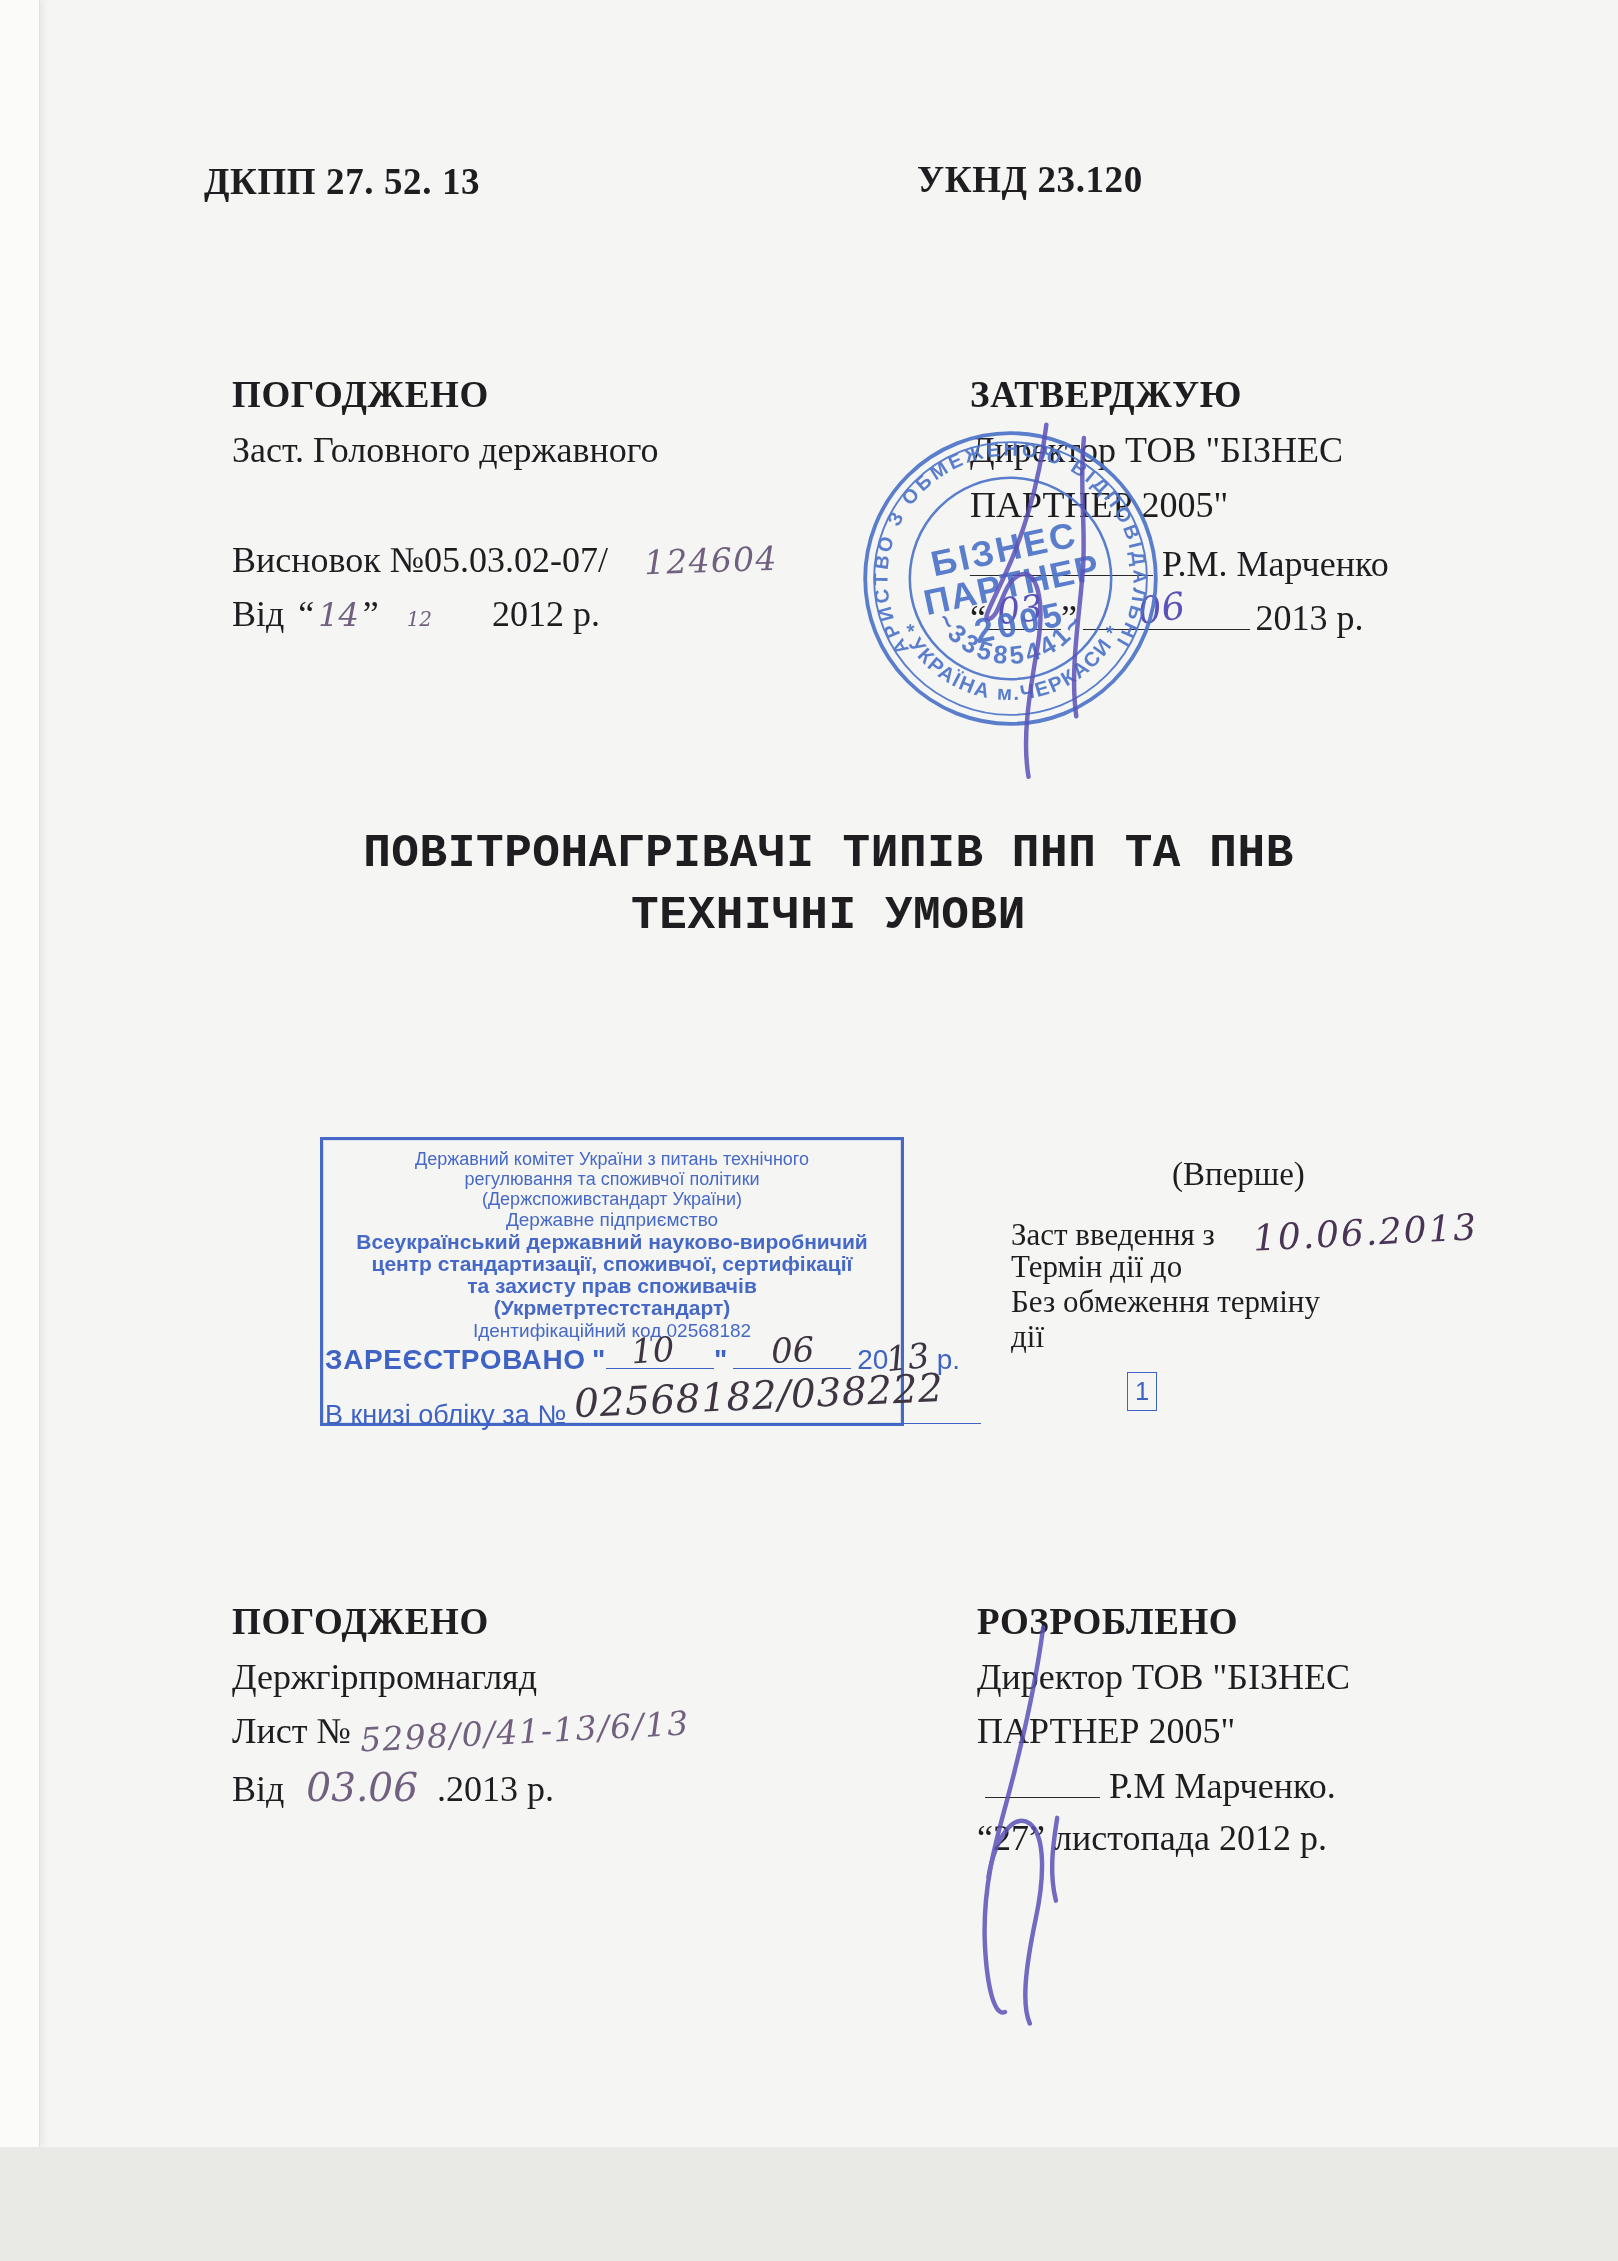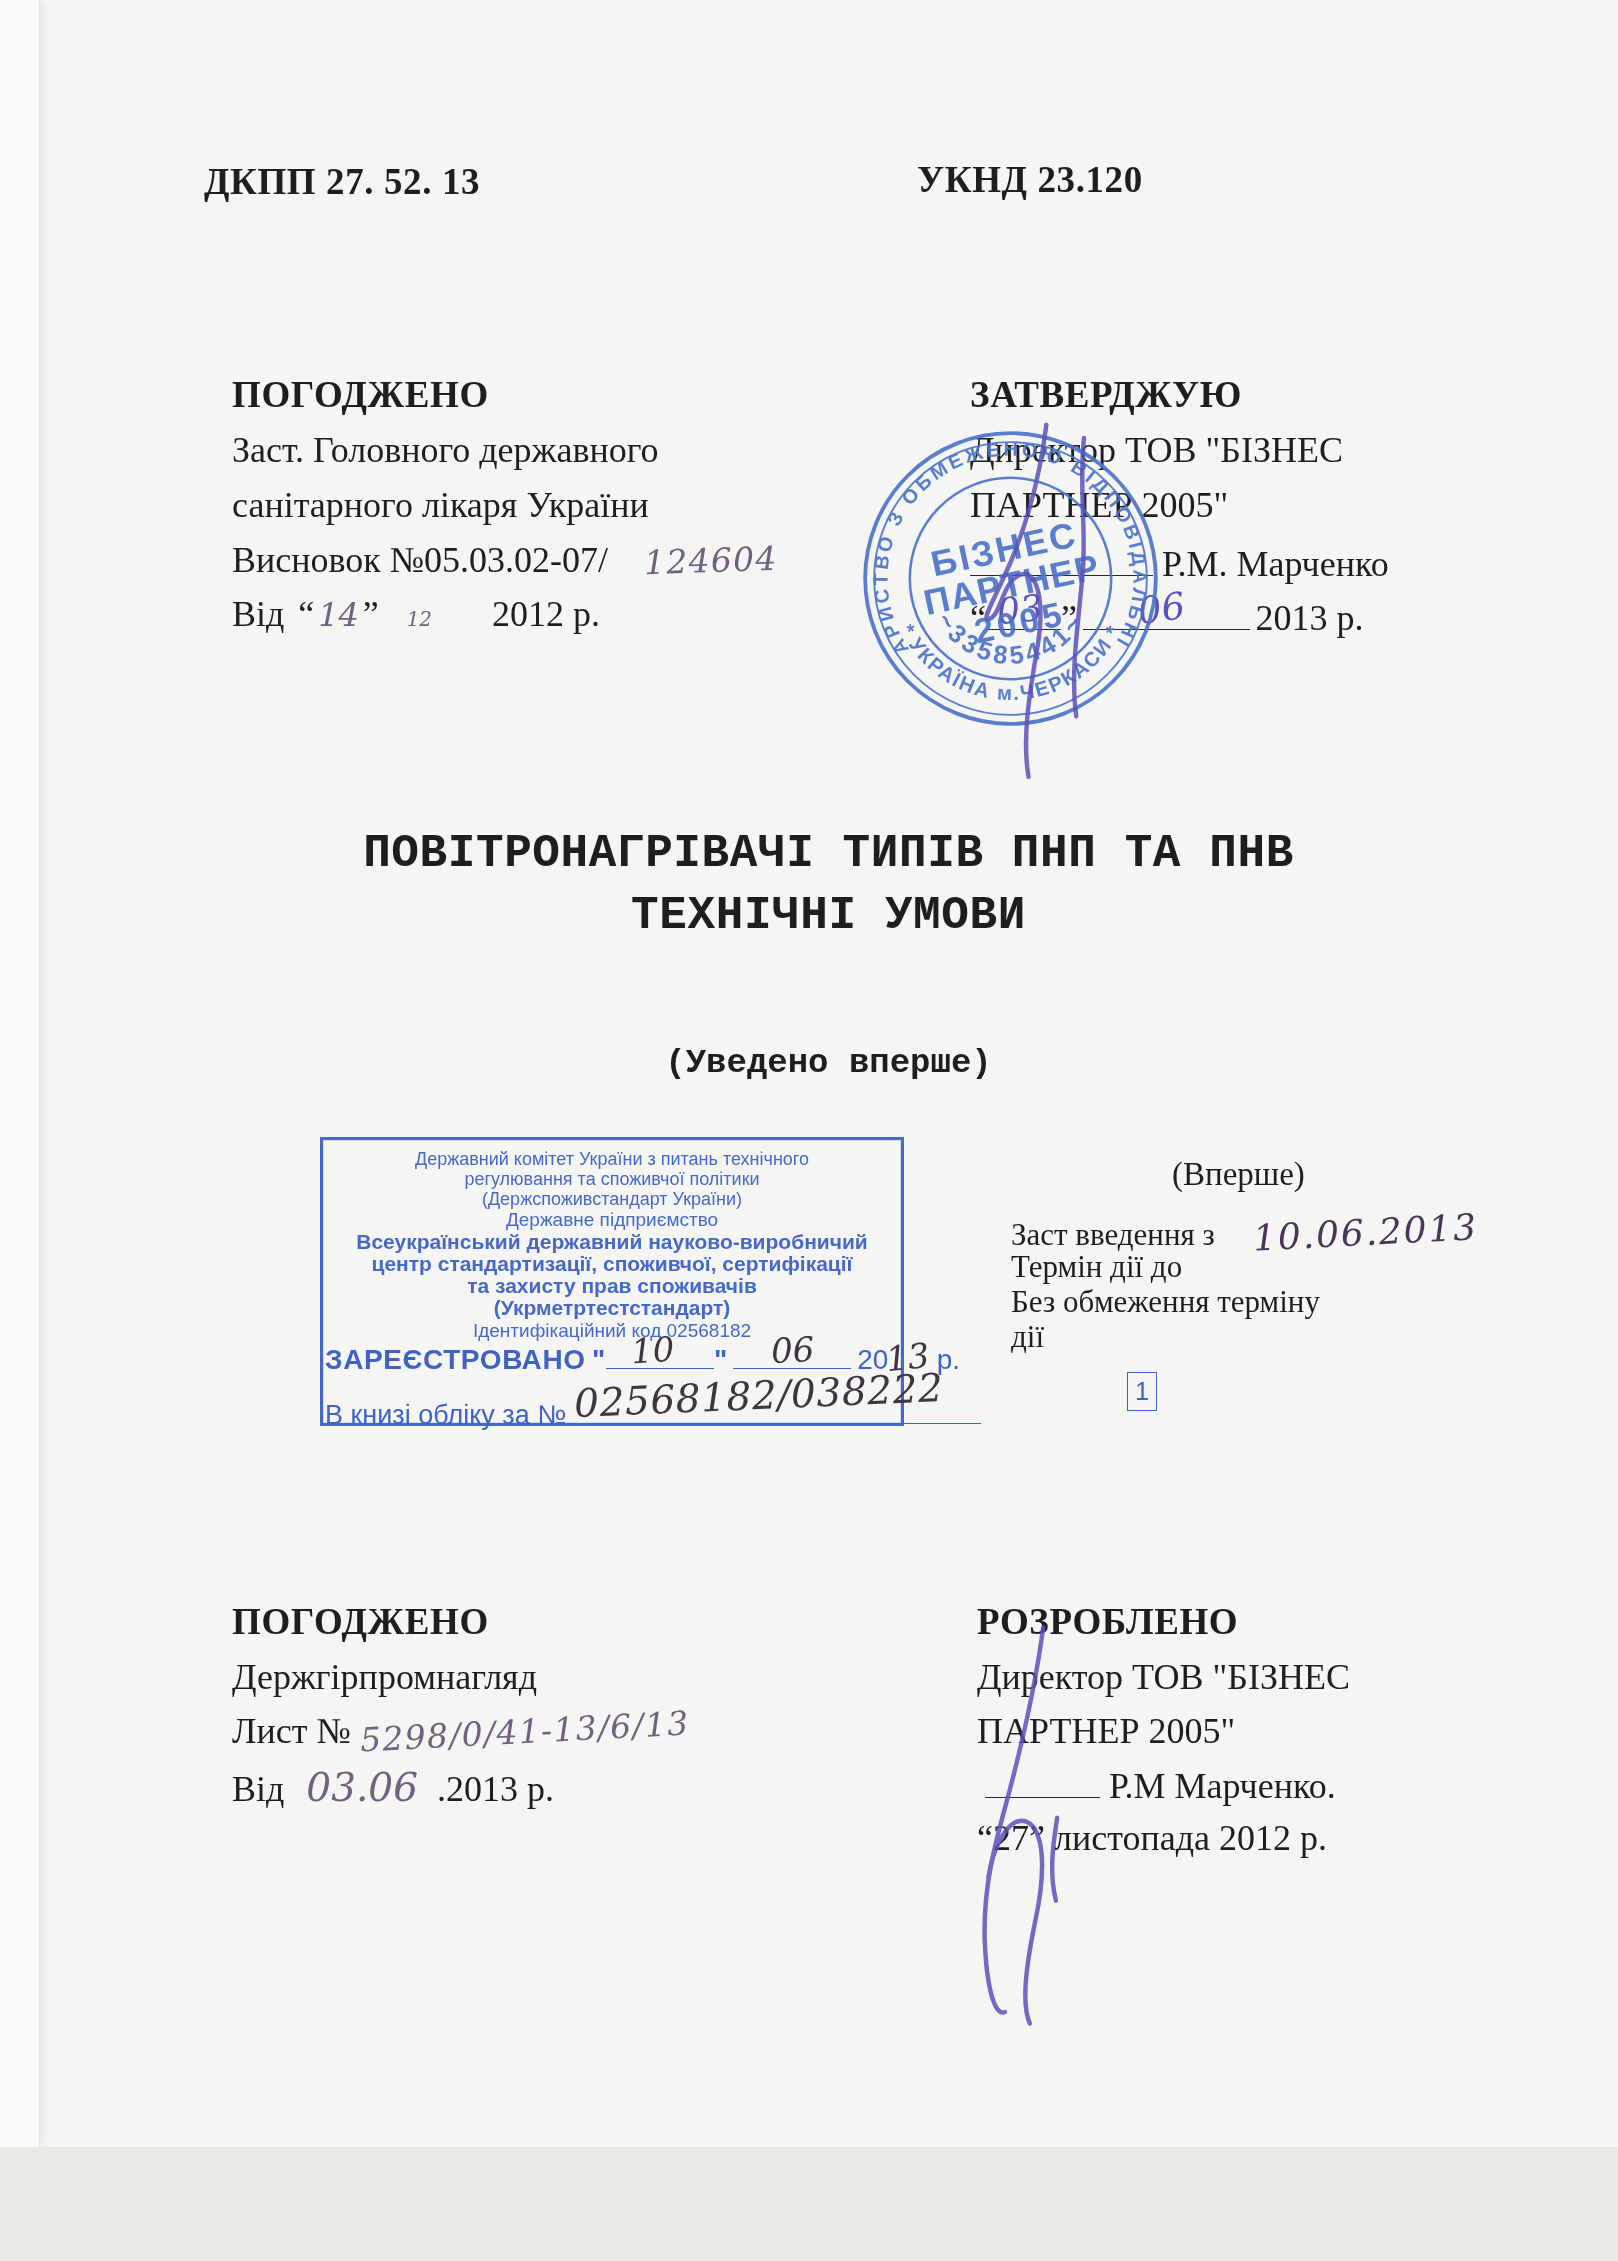--- a/index.html
+++ b/index.html
@@ -49,21 +49,20 @@
 <body>
 
 <div class="page">
   <div class="edge-strip"></div>
 
   <div class="t head-txt" style="left:204px;top:160px;">ДКПП 27. 52. 13</div>
   <div class="t head-txt" style="left:917px;top:158px;">УКНД  23.120</div>
 
   <div class="t head-txt" style="left:232px;top:373px;">ПОГОДЖЕНО</div>
   <div class="t body-txt" style="left:232px;top:429px;">Заст. Головного державного</div>
-  <div class="t body-txt" style="left:232px;top:484px;">санітарного лікаря України</div>
   <div class="t flexline" style="left:232px;top:539px;gap:36px;">
     <span class="body-txt">Висновок  №05.03.02-07/</span>
     <span class="hand pen-purple" style="font-size:33px;letter-spacing:1.3px;transform:rotate(-2deg);display:inline-block;">124604</span>
   </div>
   <div class="t flexline" style="left:232px;top:593px;">
     <span class="body-txt">Від</span>
     <span class="body-txt" style="margin-left:14px;">“</span>
     <span class="hand pen-purple" style="font-size:32px;margin:0 3.8px;">14</span>
     <span class="body-txt">”</span>
     <span class="hand pen-purple" style="font-size:20px;margin-left:28px;text-align:right;">12</span>
@@ -109,21 +108,20 @@
     </text>
     <g transform="rotate(-12 233 233)" fill="#4d74c9" font-family="Liberation Sans, sans-serif" font-weight="bold" text-anchor="middle">
       <text x="233" y="205" font-size="56" letter-spacing="4">БІЗНЕС</text>
       <text x="233" y="262" font-size="56" letter-spacing="2">ПАРТНЕР</text>
       <text x="233" y="322" font-size="54" letter-spacing="6">2005</text>
     </g>
   </svg>
 
   <div class="center-row b" style="top:828px;font-size:46px;letter-spacing:0.6px;">ПОВІТРОНАГРІВАЧІ ТИПІВ ПНП ТА ПНВ</div>
   <div class="center-row b" style="top:890px;font-size:46px;letter-spacing:0.6px;">ТЕХНІЧНІ УМОВИ</div>
-  <div class="center-row b" style="top:1044px;font-size:34px;">(Уведено вперше)</div>
 
   <div class="reg-stamp">
     <div class="stack">
       <div class="rs-s">Державний комітет України з питань технічного</div>
       <div class="rs-s">регулювання та споживчої політики</div>
       <div class="rs-s">(Держспоживстандарт України)</div>
       <div class="rs-m">Державне підприємство</div>
       <div class="rs-b">Всеукраїнський державний науково-виробничий</div>
       <div class="rs-b">центр стандартизації, споживчої, сертифікації</div>
       <div class="rs-b">та захисту прав споживачів</div>

